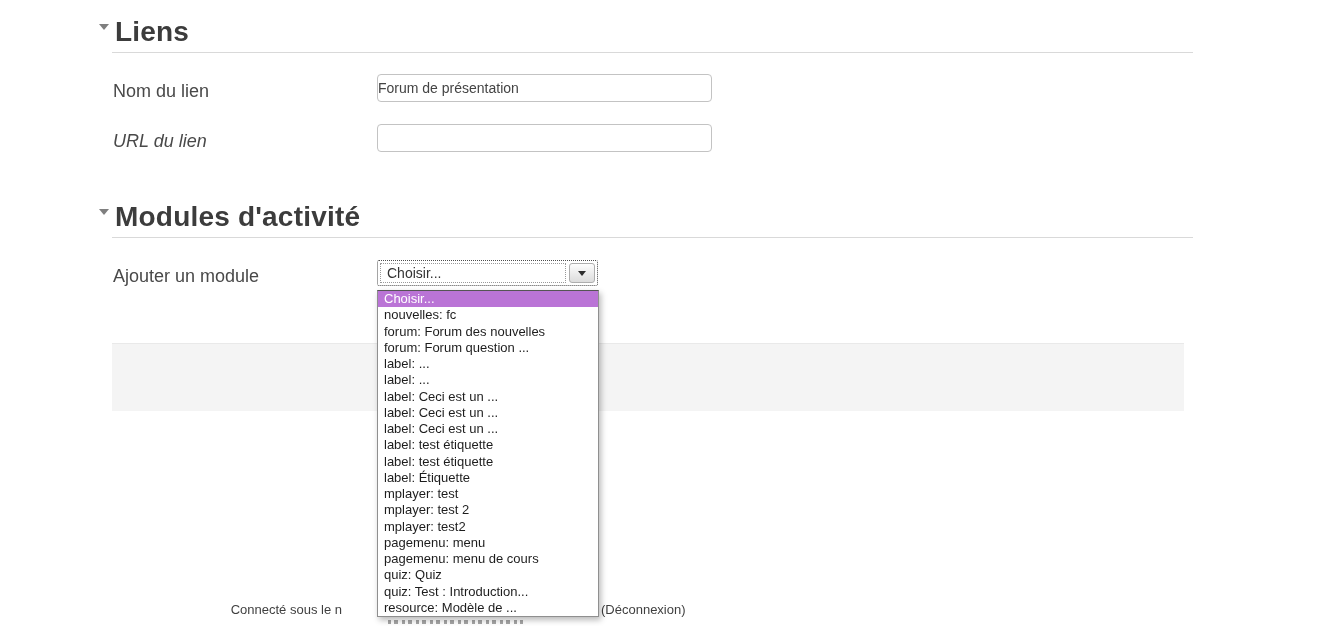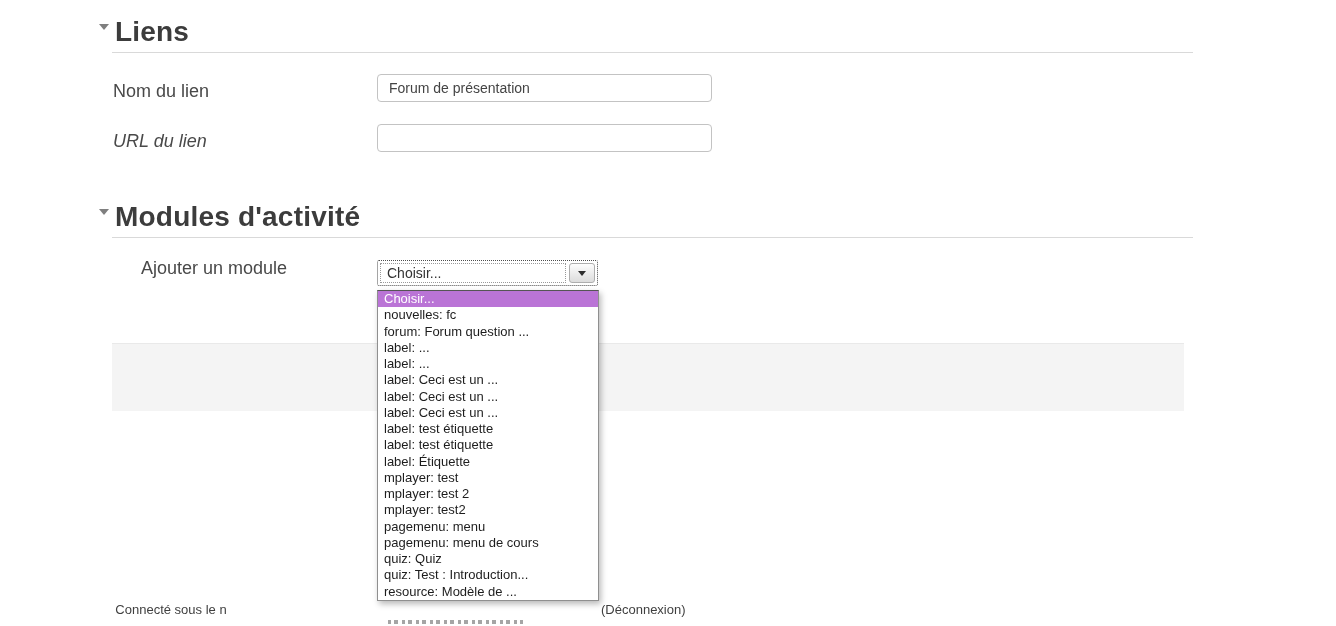--- a/index.html
+++ b/index.html
@@ -12,21 +12,21 @@
   .sec-toggle { width:0; height:0; border-left:5px solid transparent;
                 border-right:5px solid transparent; border-top:6px solid #7f7f7f;
                 cursor:pointer; }
   .sec-title { font-size:28px; font-weight:700; color:#3c3c3c; letter-spacing:0.2px; }
   .hr { height:1px; background:#d9d9d9; }
 
   
   .field-label { font-size:18px; color:#494949; }
   .text-input { width:335px; height:28px; border:1px solid #c3c3c3; border-radius:4px;
                 background:#fff; font-family:"Liberation Sans", sans-serif;
-                font-size:14px; color:#444; padding:0 11px; outline:none; }
+                font-size:14px; color:#444; padding:0 0; outline:none; }
 
   
   .select-control { width:221px; height:26px; background:#fff; border:1px dotted #4c4c4c;
                     border-radius:2px; cursor:pointer; }
   .select-field { position:absolute; left:2px; top:2px; bottom:2px; right:31px;
                   border:1px dotted #999; display:flex; align-items:center;
                   padding-left:6px; }
   .select-value { font-size:14px; color:#333; }
   .select-btn { position:absolute; right:2px; top:2px; bottom:2px; width:26px;
                 border:1px solid #adadad; border-radius:3px;
@@ -42,21 +42,21 @@
   .dd-item { height:16.25px; line-height:16.25px; font-size:13px; color:#1d1d1d;
              padding-left:6px; white-space:nowrap; overflow:hidden; cursor:default; }
   .dd-item.selected { color:#fff; }
 
   
   .band { left:112px; top:343px; width:1072px; height:68px; background:#f4f4f4;
           border-top:1px solid #e9e9e9; }
 
   
   .footer-text { font-size:13px; color:#3f3f3f; }
-  .footer-left { left:0; top:602px; width:342px; text-align:center; }
+  .footer-left { left:0; top:602px; width:342px; text-align:right; }
   .footer-right { left:601px; top:602px; cursor:pointer; }
   .clip-strip { left:388px; top:620px; width:135px; height:4px; opacity:0.55;
                 background:repeating-linear-gradient(90deg, #5c5c5c 0 3px,
                   rgba(92,92,92,0) 3px 6px, #5c5c5c 6px 10px, rgba(92,92,92,0) 10px 14px);
                 filter:blur(0.4px); }
 </style>
 </head>
 <body>
 
 <div class="abs sec-toggle" style="left:99px; top:24px;"></div>
@@ -66,39 +66,40 @@
 <div class="abs field-label" style="left:113px; top:81px;">Nom du lien</div>
 <input class="abs text-input" style="left: 377px; top: 74px;" type="text" value="Forum de présentation">
 
 <div class="abs field-label" style="left:113px; top:131px;font-style:italic;">URL du lien</div>
 <input class="abs text-input" style="left: 377px; top: 124px;" type="text" value="">
 
 <div class="abs sec-toggle" style="left:99px; top:209px;"></div>
 <div class="abs sec-title" style="left:115px; top:201px;">Modules d'activité</div>
 <div class="abs hr" style="left:112px; top:237px; width:1081px;"></div>
 
-<div class="abs field-label" style="left:113px; top:258px;margin-left:28px;">Ajouter un module</div>
+<div class="abs field-label" style="left:113px; top:266px;">Ajouter un module</div>
 <div class="abs select-control" style="left:377px; top:260px;">
   <div class="select-field">
     <span class="select-value">Choisir...</span>
   </div>
   <div class="select-btn">
     <span class="caret"></span>
   </div>
 </div>
 
 <div class="abs band"></div>
 
 <div class="abs footer-text footer-left">Connecté sous le n</div>
 <div class="abs footer-text footer-right">(Déconnexion)</div>
 <div class="abs clip-strip"></div>
 
 <div class="abs dd-list">
     <div class="dd-item selected" style="background: rgb(186, 116, 214);">Choisir...</div>
     <div class="dd-item">nouvelles: fc</div>
+    <div class="dd-item">forum: Forum des nouvelles</div>
     <div class="dd-item">forum: Forum question ...</div>
     <div class="dd-item">label: ...</div>
     <div class="dd-item">label: ...</div>
     <div class="dd-item">label: Ceci est un ...</div>
     <div class="dd-item">label: Ceci est un ...</div>
     <div class="dd-item">label: Ceci est un ...</div>
     <div class="dd-item">label: test étiquette</div>
     <div class="dd-item">label: test étiquette</div>
     <div class="dd-item">label: Étiquette</div>
     <div class="dd-item">mplayer: test</div>

